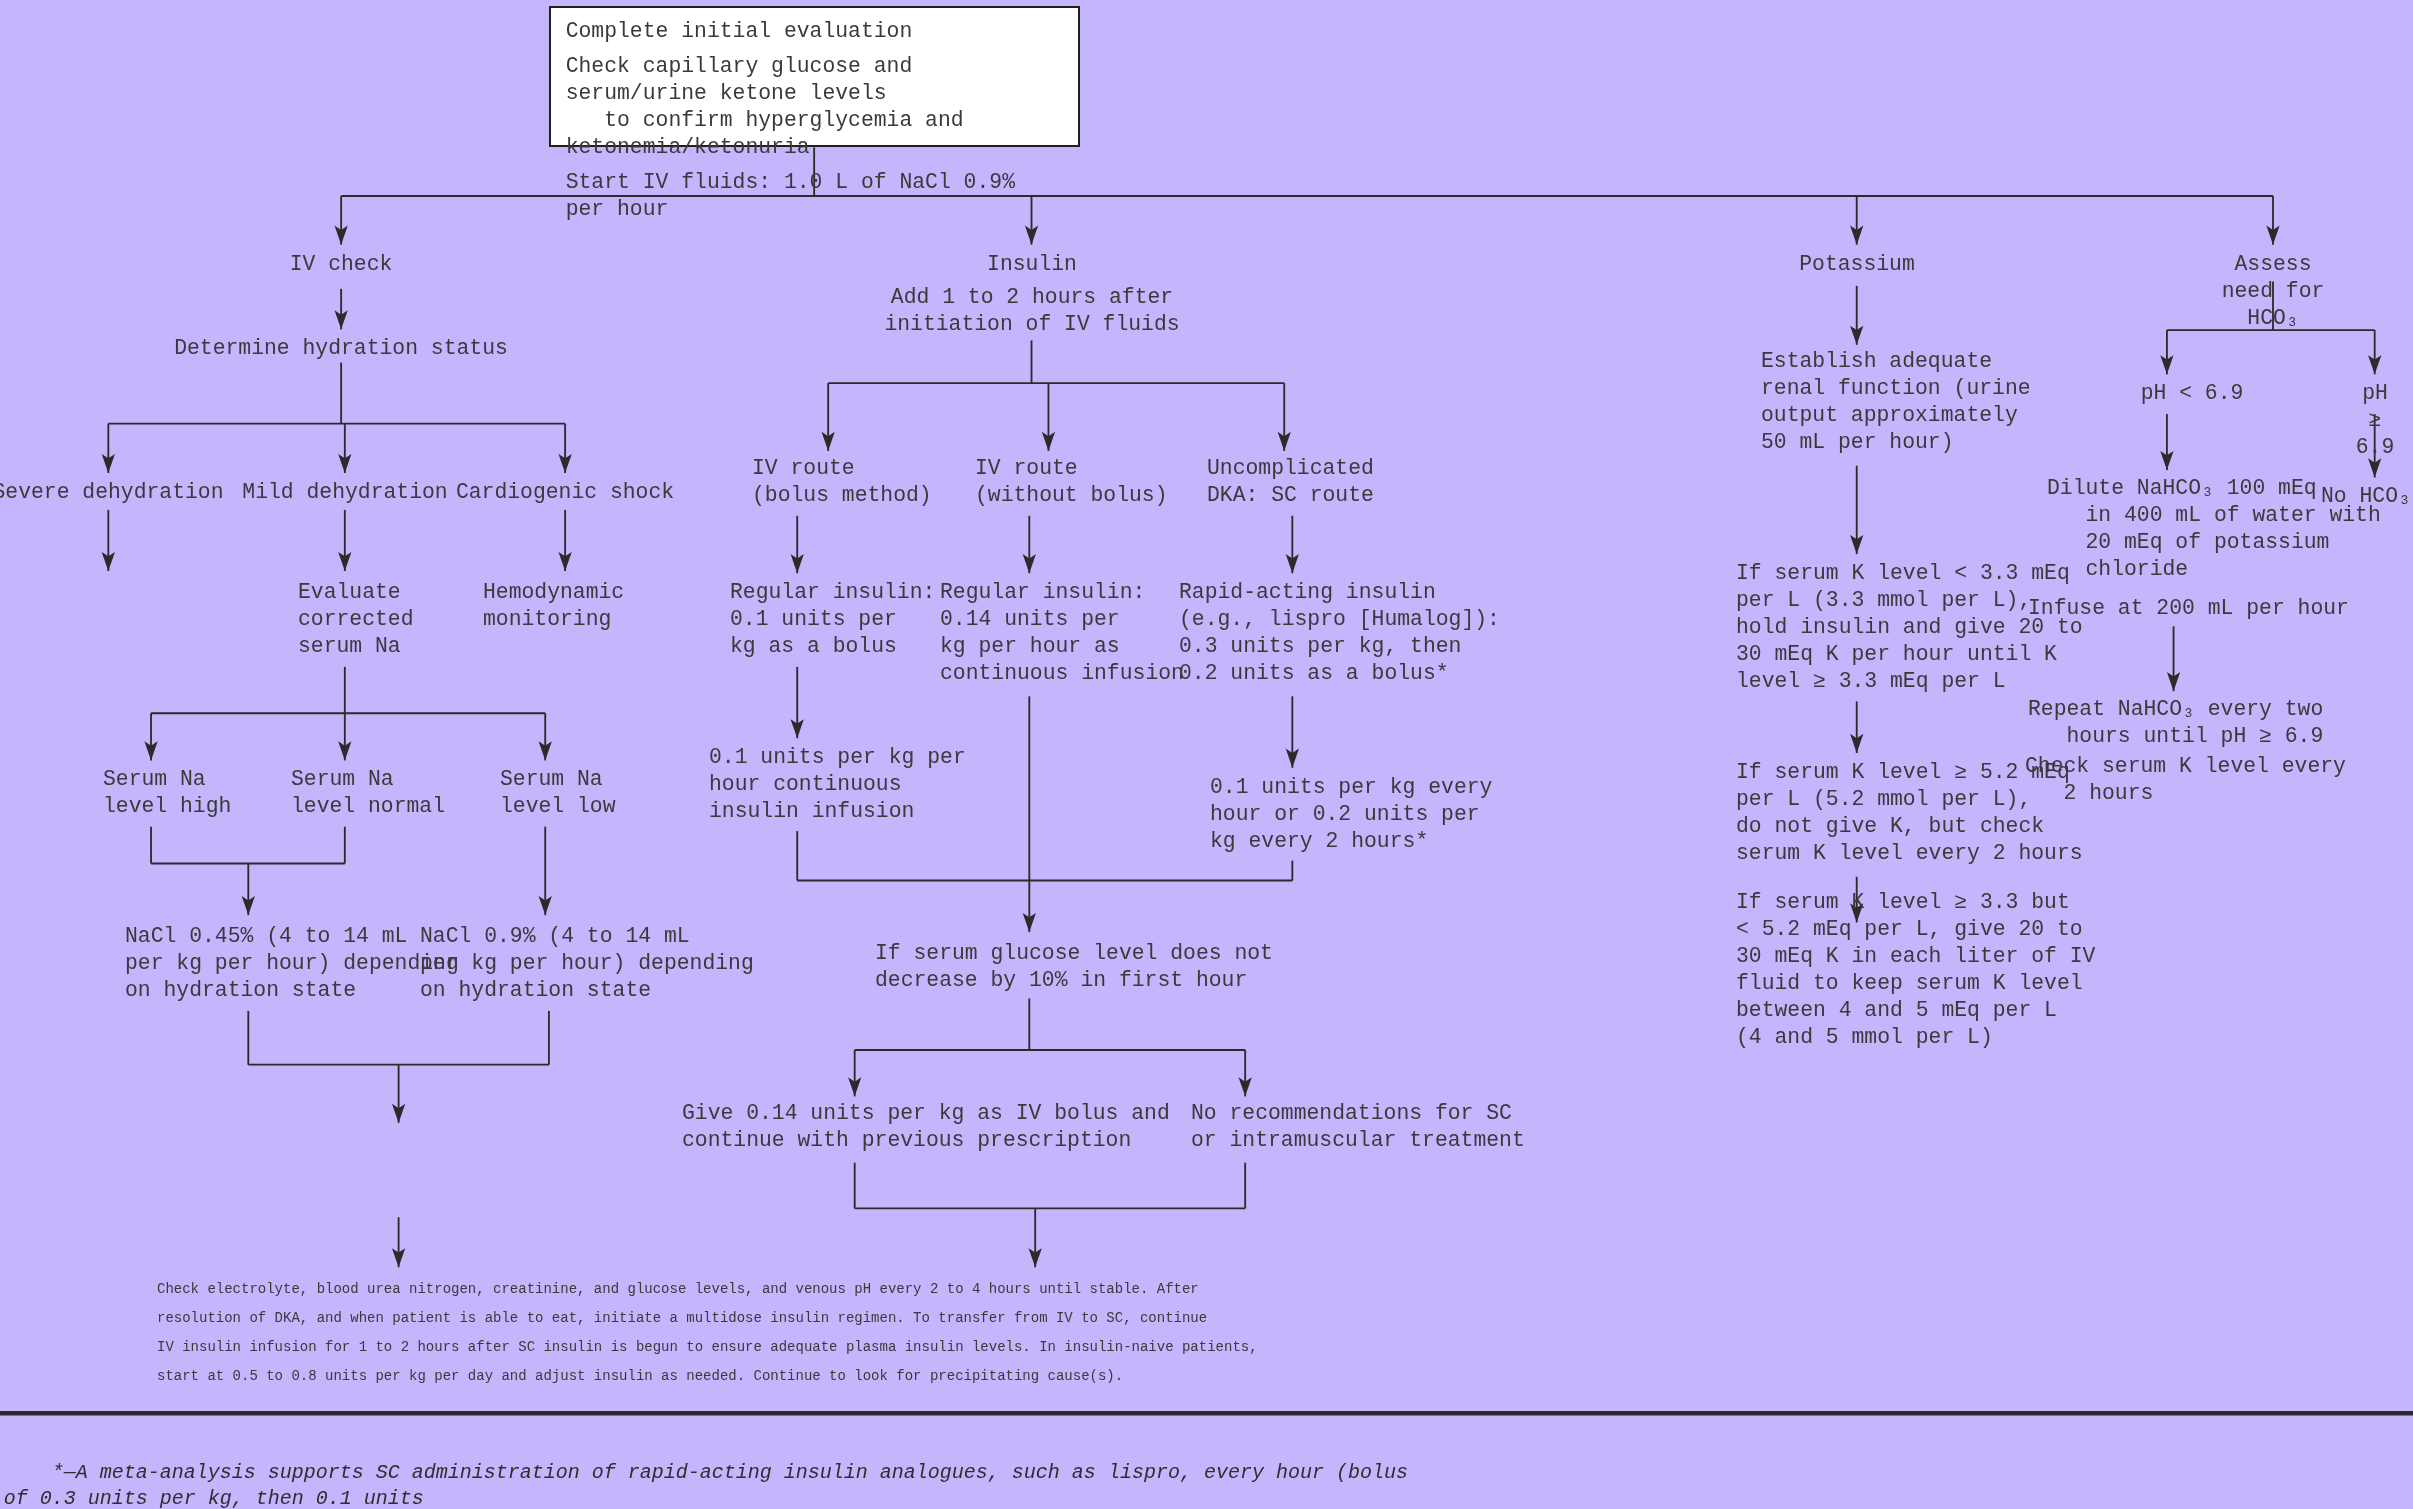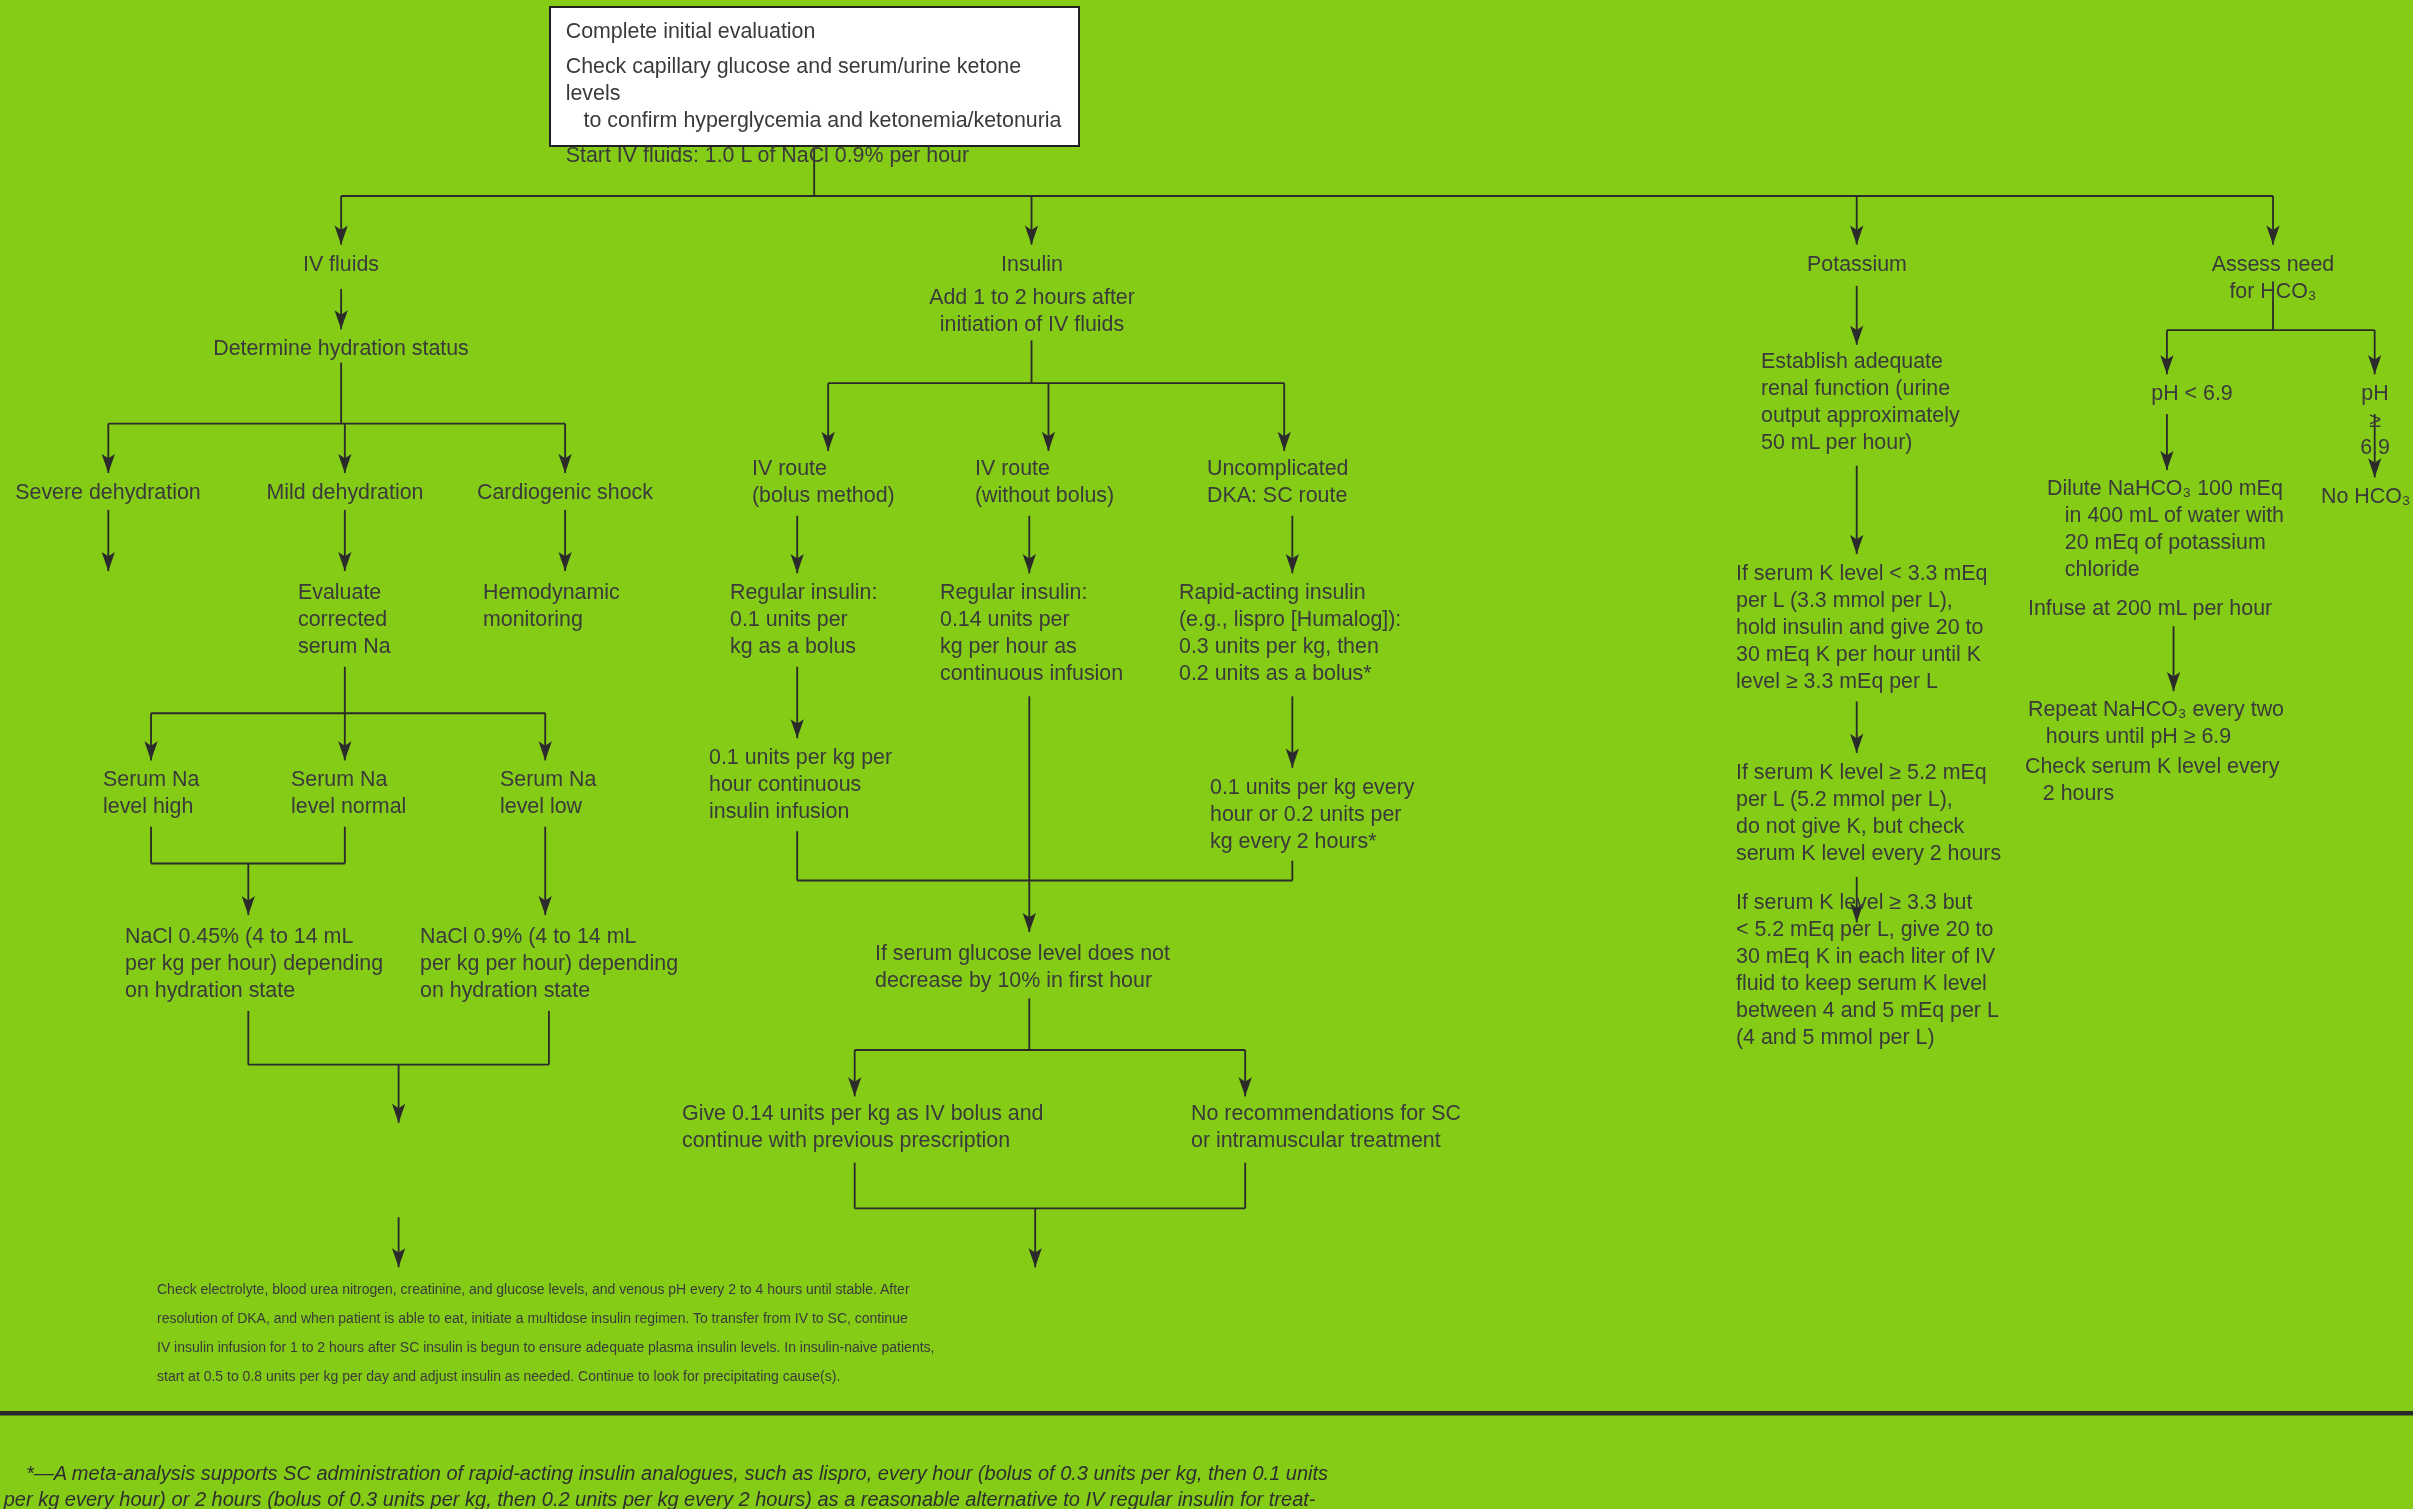--- a/index.html
+++ b/index.html
@@ -1,20 +1,20 @@
 <!DOCTYPE html>
 <html style="font-size:11.8px"><head>
 <meta charset="utf-8">
 <style>
   html,body{margin:0;padding:0;background:#ffffff;}
   #canvas{
     position:relative;
     width:2413px;height:1509px;
-    background:#84cc16;
-    font-family:Liberation Sans, sans-serif;
+    background:#c4b5fd;
+    font-family:Liberation Mono, monospace;
     color:#3a3a3a;
     overflow:hidden;
   }
   #connector-layer{position:absolute;left:0;top:0;width:2413px;height:1509px;}
   .node{
     position:absolute;
     font-size:21.4px;
     line-height:27px;
     white-space:pre-wrap;
     color:#3a3a3a;
@@ -125,21 +125,21 @@
     </g>
   </svg>
 
   <div class="box" style="left:549px;top:5.9px;width:531px;height:141px;">
     <div class="para">Complete initial evaluation</div>
     <div class="para">Check capillary glucose and serum/urine ketone levels
    to confirm hyperglycemia and ketonemia/ketonuria</div>
     <div class="para">Start IV fluids: 1.0 L of NaCl 0.9% per hour</div>
   </div>
 
-  <div class="node c" style="left:341px;top:251px;">IV fluids</div>
+  <div class="node c" style="left:341px;top:251px;">IV check</div>
   <div class="node c" style="left:1032px;top:251px;">Insulin</div>
   <div class="node c" style="left:1032px;top:284px;">Add 1 to 2 hours after
 initiation of IV fluids</div>
   <div class="node c" style="left:1857px;top:251px;">Potassium</div>
   <div class="node c" style="left:2273px;top:251px;">Assess need for HCO₃</div>
 
   <div class="node c" style="left:341px;top:335px;">Determine hydration status</div>
   <div class="node c" style="left:108px;top:479px;">Severe dehydration</div>
   <div class="node c" style="left:345px;top:479px;">Mild dehydration</div>
   <div class="node c" style="left:565px;top:479px;">Cardiogenic shock</div>

